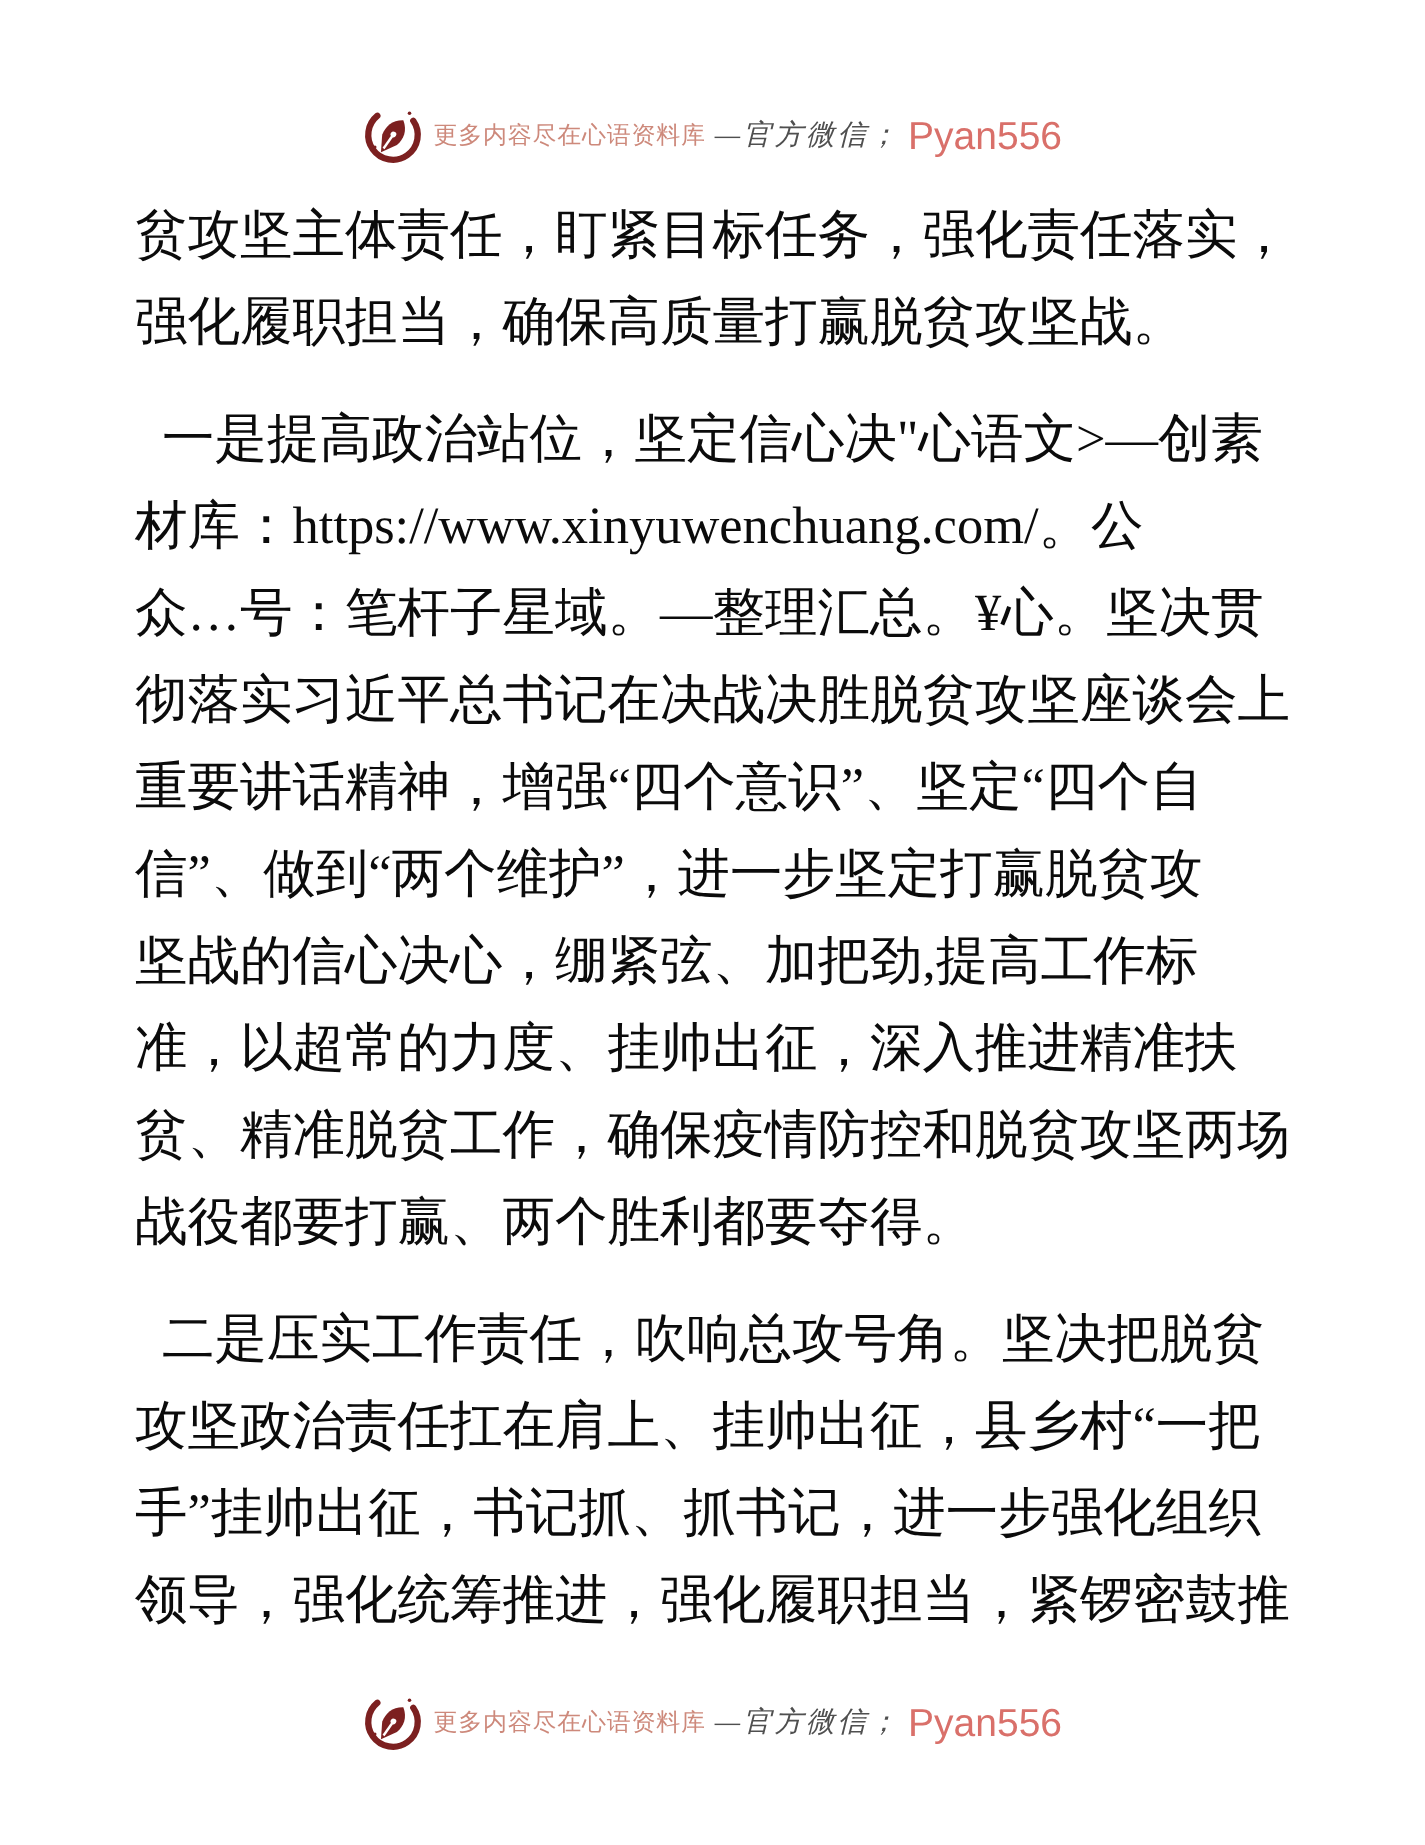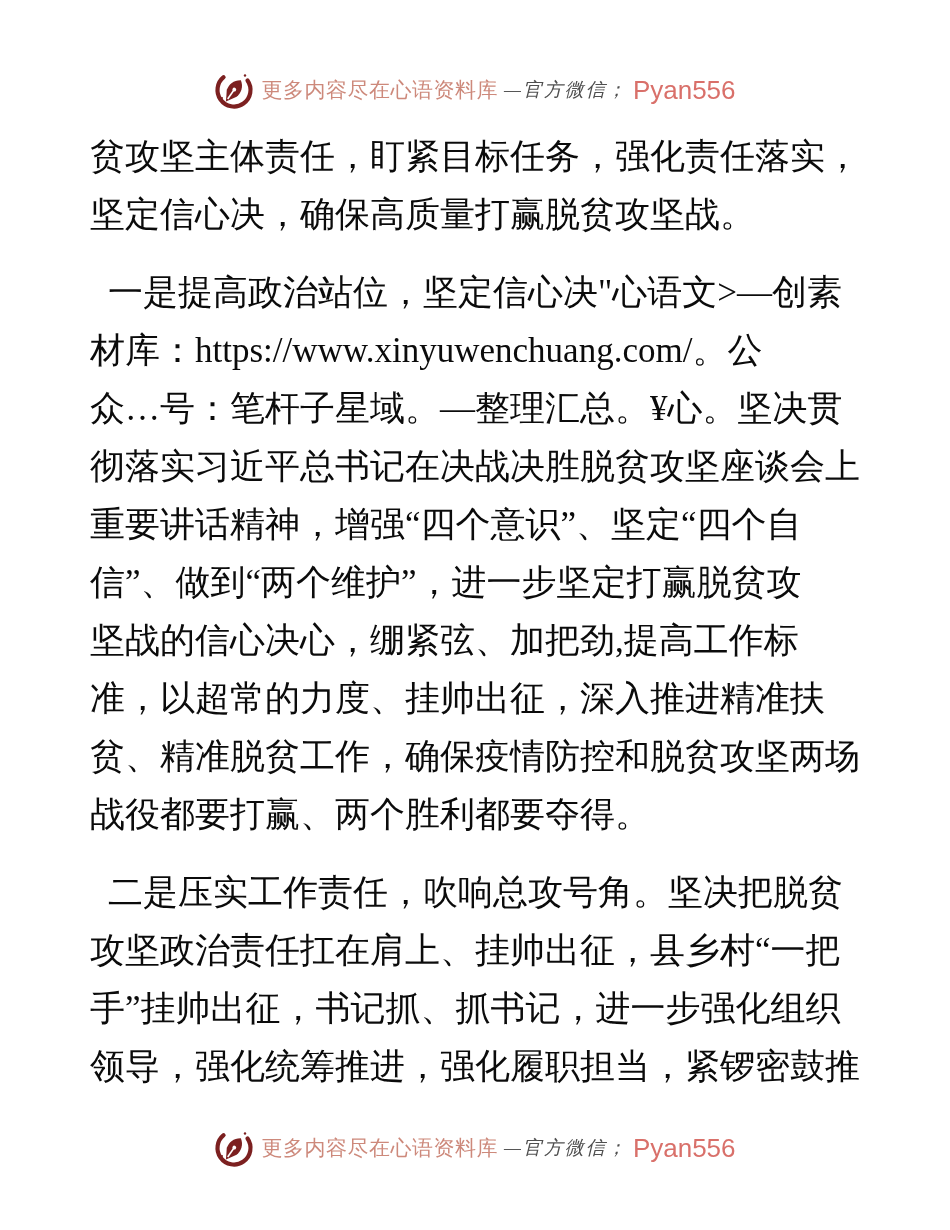--- a/index.html
+++ b/index.html
@@ -16,21 +16,21 @@
     position:absolute;left:0;width:100%;
     display:flex;align-items:center;justify-content:center;
     white-space:nowrap;
   }
   .watermark.header{top:70px;}
   .watermark.footer{top:1128px;}
   .logo{display:block;width:40px;height:40px;margin-right:7px;}
   .logo svg{display:block;width:40px;height:40px;}
   .brand{
     color:var(--brand,#cd897b);
-    font-size:21px;letter-spacing:0.5px;
+    font-size:16px;letter-spacing:0.5px;
     font-family:Liberation Sans, sans-serif;
   }
   .label{
     color:var(--label,#4f4f4f);
     font-size:19px;font-style:italic;letter-spacing:2px;
     font-family:"Liberation Serif",serif;
     margin-left:6px;
   }
   .account{
     color:var(--account,#d9706a);
@@ -72,21 +72,21 @@
       </svg>
     </span>
     <span class="brand">更多内容尽在心语资料库</span>
     <span class="label">—官方微信；</span>
     <span class="account">Pyan556</span>
   </div>
 
   <div class="doc">
     <p class="para">
       <span class="line">贫攻坚主体责任，盯紧目标任务，强化责任落实，</span>
-      <span class="line">坚定信心决，确保高质量打赢脱贫攻坚战。</span>
+      <span class="line">强化履职担当，确保高质量打赢脱贫攻坚战。</span>
     </p>
     <p class="para">
       <span class="line indent">一是提高政治站位，坚定信心决"心语文&gt;—创素</span>
       <span class="line">材库：https://www.xinyuwenchuang.com/。公</span>
       <span class="line">众…号：笔杆子星域。—整理汇总。¥心。坚决贯</span>
       <span class="line">彻落实习近平总书记在决战决胜脱贫攻坚座谈会上</span>
       <span class="line">重要讲话精神，增强“四个意识”、坚定“四个自</span>
       <span class="line">信”、做到“两个维护”，进一步坚定打赢脱贫攻</span>
       <span class="line">坚战的信心决心，绷紧弦、加把劲,提高工作标</span>
       <span class="line">准，以超常的力度、挂帅出征，深入推进精准扶</span>

